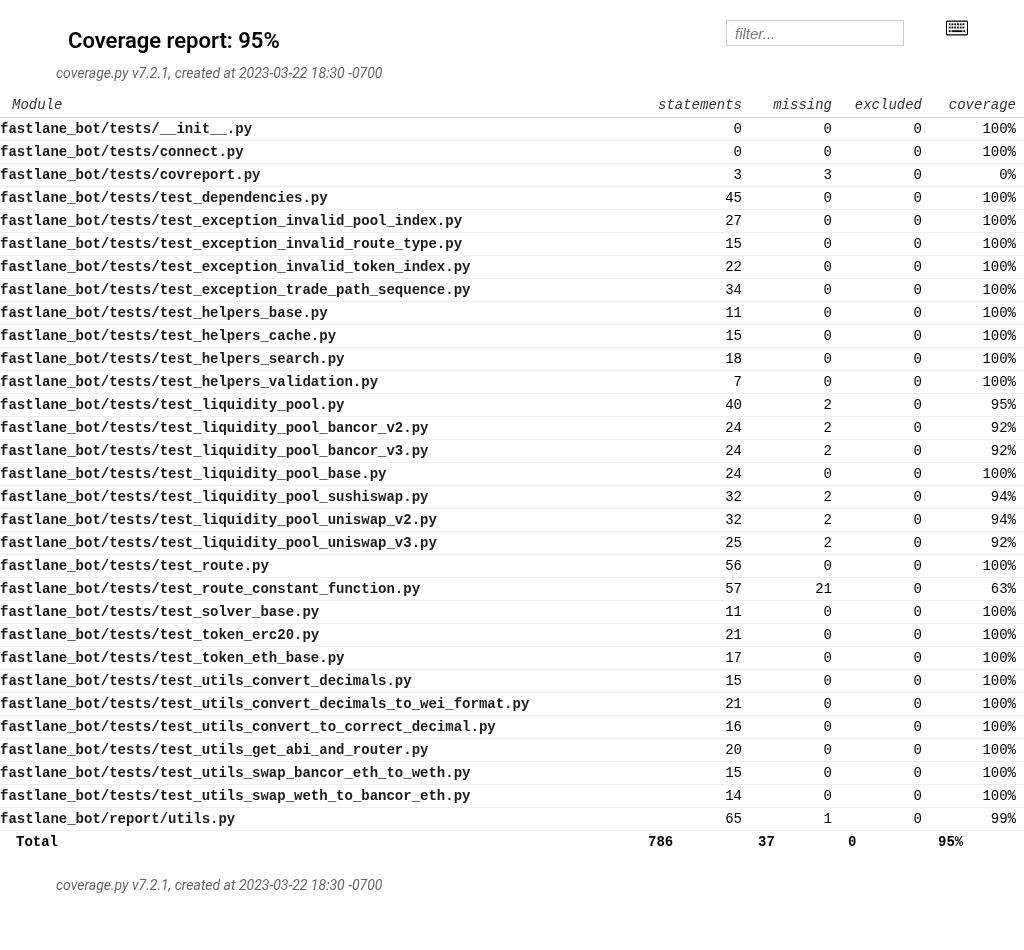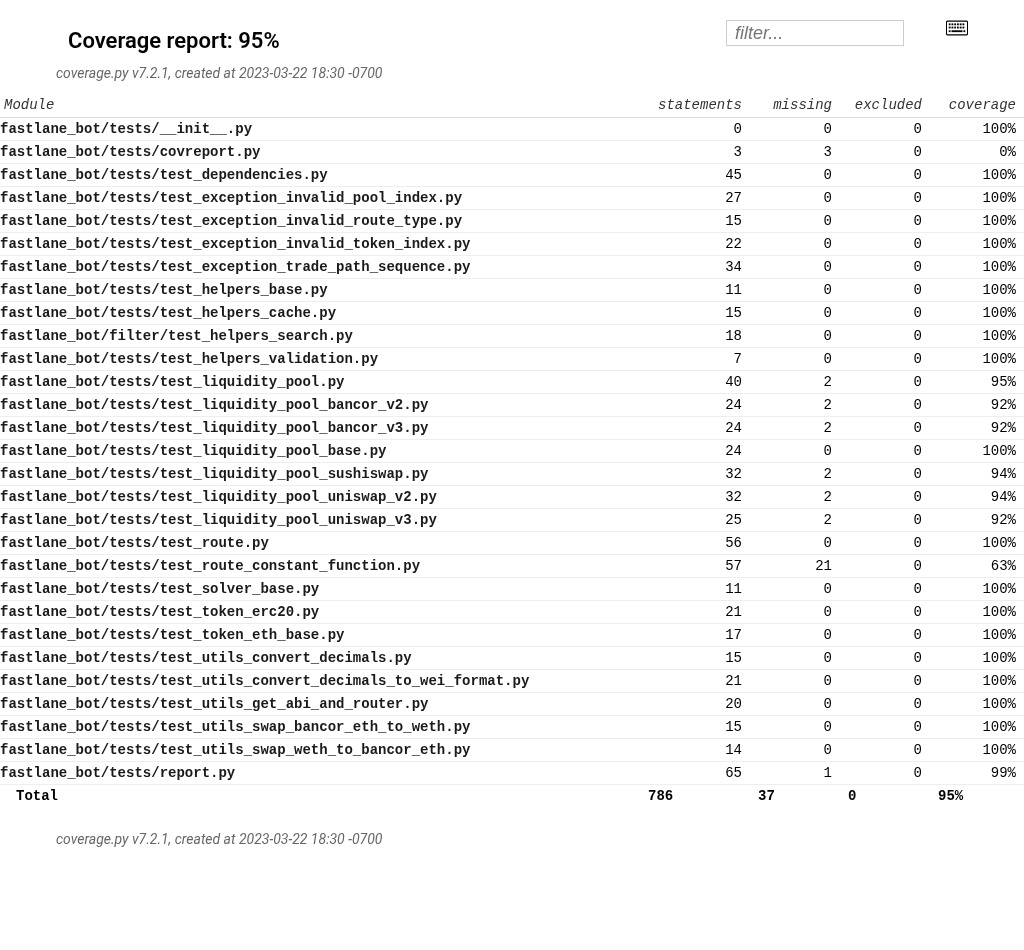--- a/index.html
+++ b/index.html
@@ -29,21 +29,21 @@
     font-size: 14px;
   }
   .filter {
     position: absolute;
     right: 120px;
     top: 20px;
     width: 178px;
     height: 26px;
     border: 1px solid #ccc;
     padding: 2px 8px;
-    font-size: 18px;
+    font-size: 15px;
     font-style: italic;
     color: #888;
   }
   .kbd-icon {
     position: absolute;
     right: 56px;
     top: 20px;
     width: 22px;
     height: 16px;
   }
@@ -57,21 +57,21 @@
     font-weight: normal;
     font-style: italic;
     color: #333;
     text-align: right;
     padding: 4px 12px 4px 4px;
     border-bottom: 1px solid #ddd;
     background: #fff;
   }
   thead th.name {
     text-align: left;
-    padding-left: 4px;
+    padding-left: 12px;
     margin-top: 44px;
   }
   tbody td {
     padding: 3px 12px 3px 4px;
     text-align: right;
     border-bottom: 1px solid #eee;
     white-space: nowrap;
   }
   tbody td.name {
     text-align: left;
@@ -144,20 +144,27 @@
   </thead>
   <tbody id="tbody">
       <tr>
         <td class="name">fastlane_bot/tests/__init__.py</td>
         <td class="col-stmts">0</td>
         <td class="col-miss">0</td>
         <td class="col-excl">0</td>
         <td class="col-cov">100%</td>
       </tr>
       <tr>
+        <td class="name">fastlane_bot/tests/connect.py</td>
+        <td class="col-stmts">0</td>
+        <td class="col-miss">0</td>
+        <td class="col-excl">0</td>
+        <td class="col-cov">100%</td>
+      </tr>
+      <tr>
         <td class="name">fastlane_bot/tests/covreport.py</td>
         <td class="col-stmts">3</td>
         <td class="col-miss">3</td>
         <td class="col-excl">0</td>
         <td class="col-cov">0%</td>
       </tr>
       <tr>
         <td class="name">fastlane_bot/tests/test_dependencies.py</td>
         <td class="col-stmts">45</td>
         <td class="col-miss">0</td>
@@ -200,21 +207,21 @@
         <td class="col-cov">100%</td>
       </tr>
       <tr>
         <td class="name">fastlane_bot/tests/test_helpers_cache.py</td>
         <td class="col-stmts">15</td>
         <td class="col-miss">0</td>
         <td class="col-excl">0</td>
         <td class="col-cov">100%</td>
       </tr>
       <tr>
-        <td class="name">fastlane_bot/filter/test_helpers_search.py</td>
+        <td class="name">fastlane_bot/tests/test_helpers_search.py</td>
         <td class="col-stmts">18</td>
         <td class="col-miss">0</td>
         <td class="col-excl">0</td>
         <td class="col-cov">100%</td>
       </tr>
       <tr>
         <td class="name">fastlane_bot/tests/test_helpers_validation.py</td>
         <td class="col-stmts">7</td>
         <td class="col-miss">0</td>
         <td class="col-excl">0</td>
@@ -312,20 +319,27 @@
         <td class="col-cov">100%</td>
       </tr>
       <tr>
         <td class="name">fastlane_bot/tests/test_utils_convert_decimals_to_wei_format.py</td>
         <td class="col-stmts">21</td>
         <td class="col-miss">0</td>
         <td class="col-excl">0</td>
         <td class="col-cov">100%</td>
       </tr>
       <tr>
+        <td class="name">fastlane_bot/tests/test_utils_convert_to_correct_decimal.py</td>
+        <td class="col-stmts">16</td>
+        <td class="col-miss">0</td>
+        <td class="col-excl">0</td>
+        <td class="col-cov">100%</td>
+      </tr>
+      <tr>
         <td class="name">fastlane_bot/tests/test_utils_get_abi_and_router.py</td>
         <td class="col-stmts">20</td>
         <td class="col-miss">0</td>
         <td class="col-excl">0</td>
         <td class="col-cov">100%</td>
       </tr>
       <tr>
         <td class="name">fastlane_bot/tests/test_utils_swap_bancor_eth_to_weth.py</td>
         <td class="col-stmts">15</td>
         <td class="col-miss">0</td>
@@ -333,21 +347,21 @@
         <td class="col-cov">100%</td>
       </tr>
       <tr>
         <td class="name">fastlane_bot/tests/test_utils_swap_weth_to_bancor_eth.py</td>
         <td class="col-stmts">14</td>
         <td class="col-miss">0</td>
         <td class="col-excl">0</td>
         <td class="col-cov">100%</td>
       </tr>
       <tr>
-        <td class="name">fastlane_bot/tests/report.py</td>
+        <td class="name">fastlane_bot/report/utils.py</td>
         <td class="col-stmts">65</td>
         <td class="col-miss">1</td>
         <td class="col-excl">0</td>
         <td class="col-cov">99%</td>
       </tr>
     </tbody>
   <tfoot>
     <tr>
       <td class="name">Total</td>
       <td class="col-stmts">786</td>

